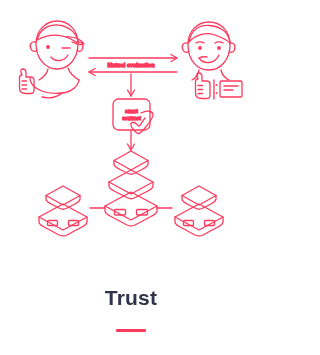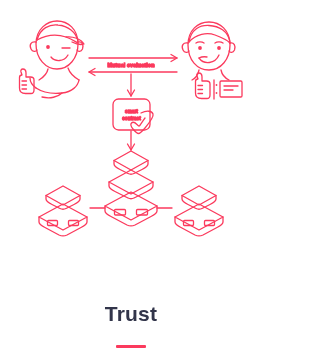--- a/index.html
+++ b/index.html
@@ -41,21 +41,21 @@
     width: 262px;
     text-align: center;
   }
   .caption-title {
     font-family: "Liberation Sans", sans-serif;
     font-size: 21px;
     font-weight: bold;
     color: #32354a;
     letter-spacing: 0.2px;
     line-height: 26px;
-    margin: 16px;
+    margin: 0;
   }
   .caption-rule {
     width: 30px;
     height: 3px;
     background: #fb3a5d;
     margin: 18px auto 0 auto;
     border-radius: 1px;
   }
   .svg-label {
     font-family: "Liberation Sans", sans-serif;

